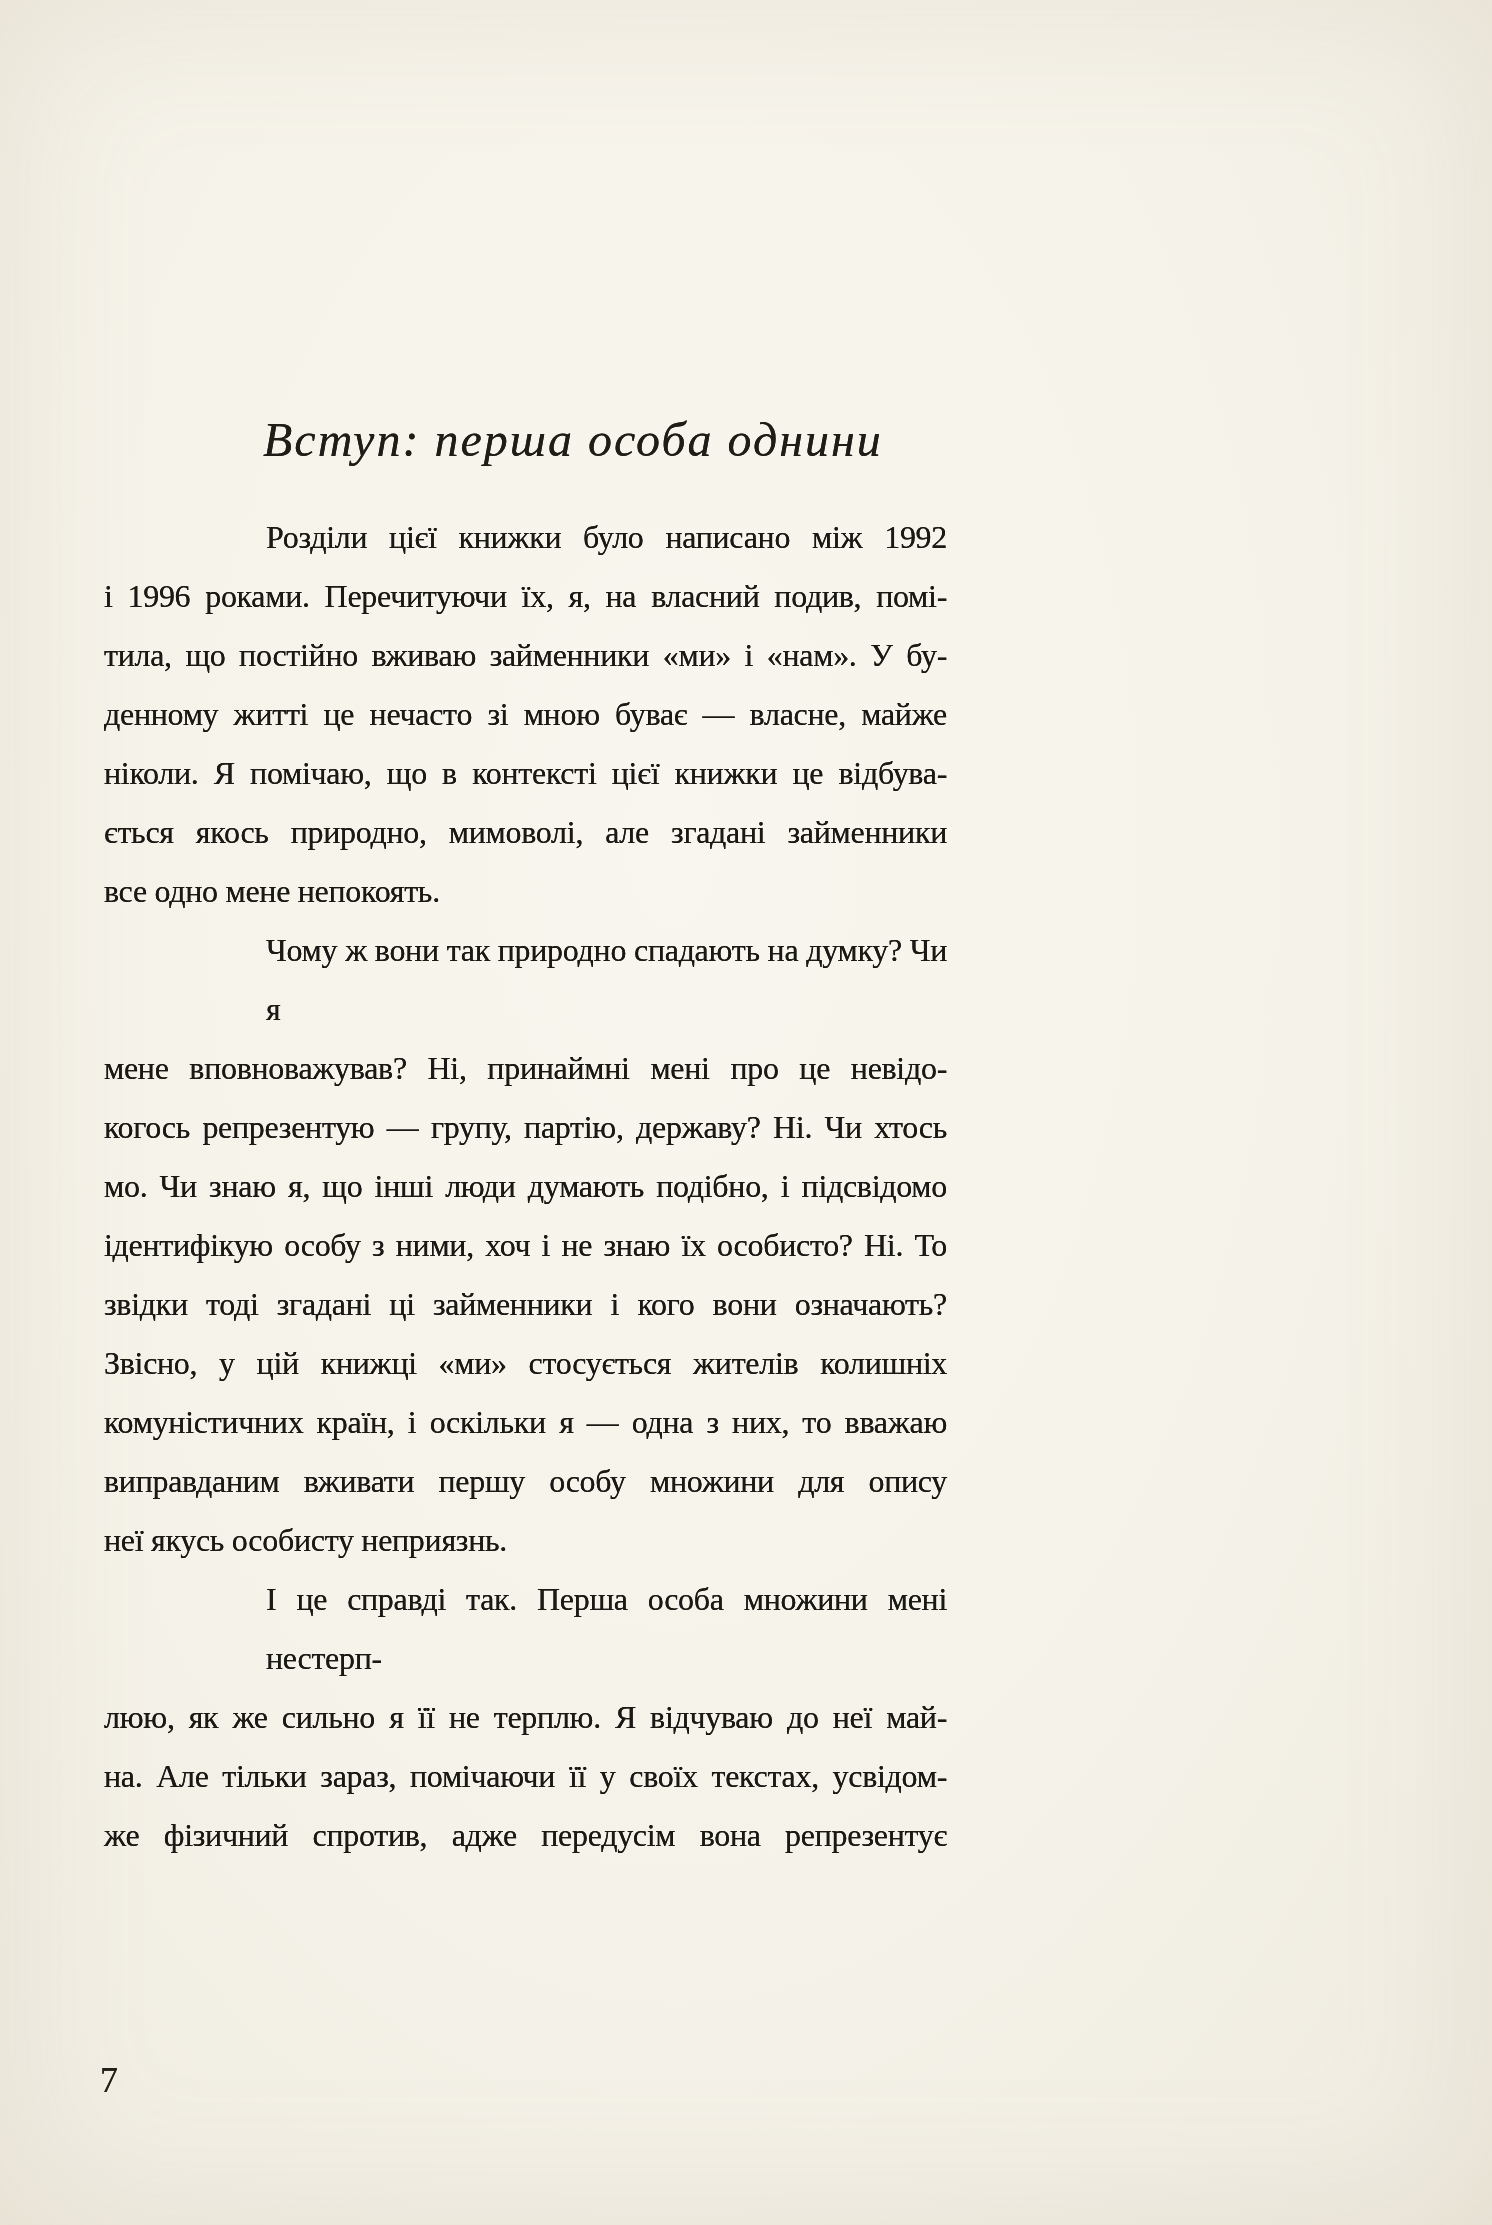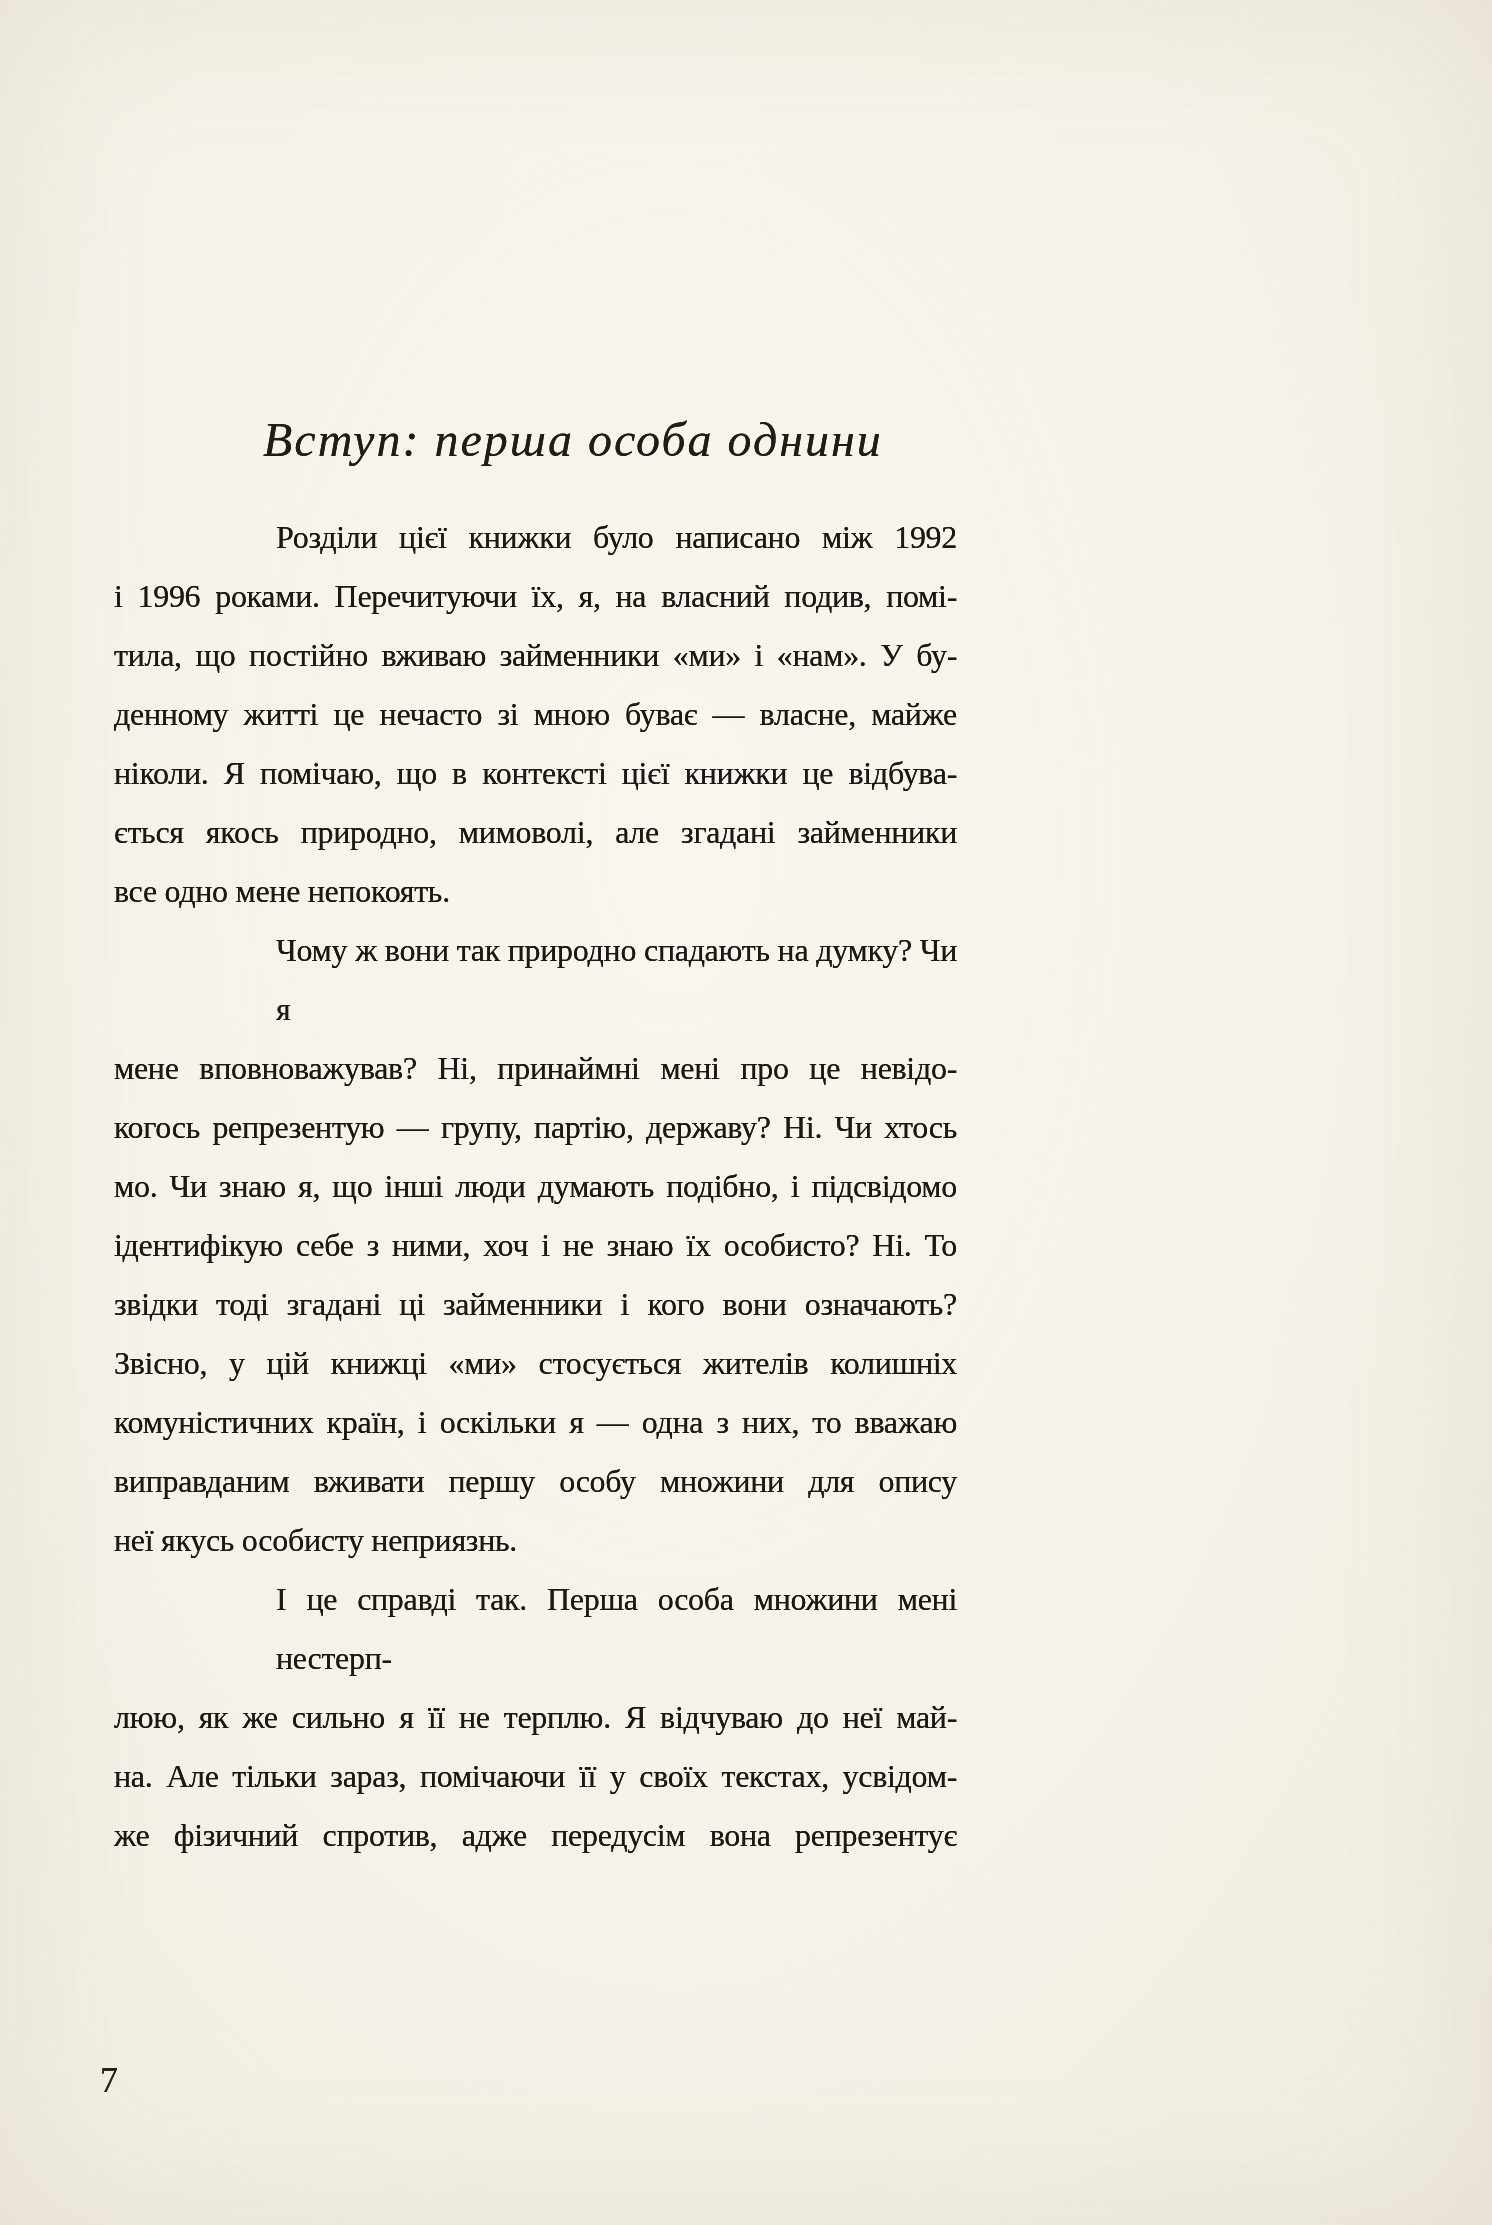--- a/index.html
+++ b/index.html
@@ -37,21 +37,21 @@
     font-size: 48px;
     font-weight: normal;
     font-style: italic;
     letter-spacing: 2px;
     color: #201d18;
     text-shadow: 0 0 0.5px currentColor;
     white-space: nowrap;
   }
   .text-block {
     position: absolute;
-    left: 114px;
+    left: 104px;
     top: 508px;
     width: 843px;
   }
   .line {
     font-size: 32px;
     line-height: 59px;
     letter-spacing: -0.3px;
     text-align: justify;
     text-align-last: justify;
     text-shadow: 0 0 0.4px currentColor;
@@ -84,21 +84,21 @@
       <div class="line">і 1996 роками. Перечитуючи їх, я, на власний подив, помі-</div>
       <div class="line">тила, що постійно вживаю займенники «ми» і «нам». У бу-</div>
       <div class="line">денному житті це нечасто зі мною буває — власне, майже</div>
       <div class="line">ніколи. Я помічаю, що в контексті цієї книжки це відбува-</div>
       <div class="line">ється якось природно, мимоволі, але згадані займенники</div>
       <div class="line last">все одно мене непокоять.</div>
       <div class="line first">Чому ж вони так природно спадають на думку? Чи я</div>
       <div class="line">мене вповноважував? Ні, принаймні мені про це невідо-</div>
       <div class="line">когось репрезентую — групу, партію, державу? Ні. Чи хтось</div>
       <div class="line">мо. Чи знаю я, що інші люди думають подібно, і підсвідомо</div>
-      <div class="line">ідентифікую себе з ними, хоч і не знаю їх особисто? Ні. То</div>
+      <div class="line">ідентифікую особу з ними, хоч і не знаю їх особисто? Ні. То</div>
       <div class="line">звідки тоді згадані ці займенники і кого вони означають?</div>
       <div class="line">Звісно, у цій книжці «ми» стосується жителів колишніх</div>
       <div class="line">комуністичних країн, і оскільки я — одна з них, то вважаю</div>
       <div class="line">виправданим вживати першу особу множини для опису</div>
       <div class="line last">неї якусь особисту неприязнь.</div>
       <div class="line first">І це справді так. Перша особа множини мені нестерп-</div>
       <div class="line">люю, як же сильно я її не терплю. Я відчуваю до неї май-</div>
       <div class="line">на. Але тільки зараз, помічаючи її у своїх текстах, усвідом-</div>
       <div class="line">же фізичний спротив, адже передусім вона репрезентує</div>
     </div>

